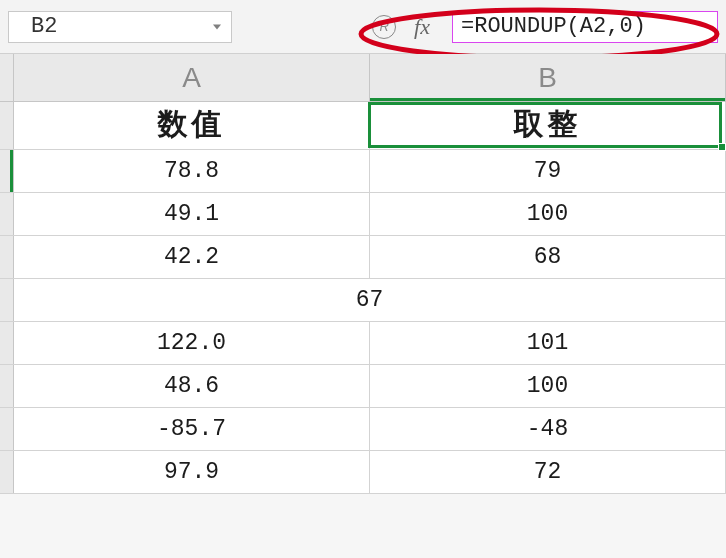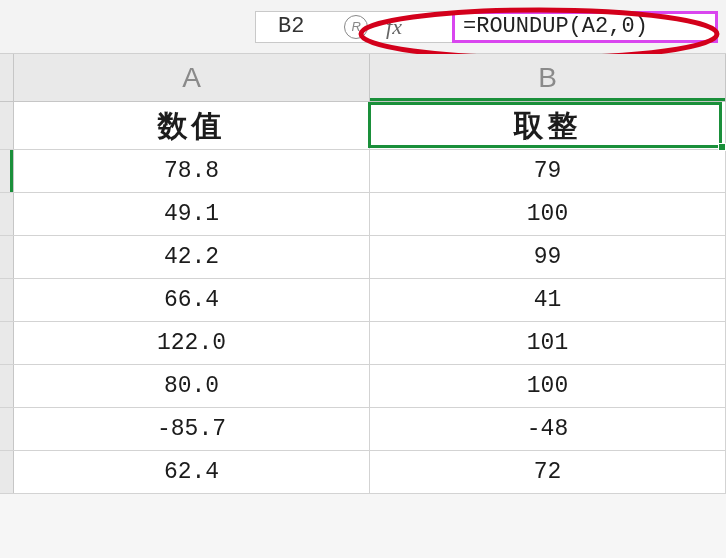--- a/index.html
+++ b/index.html
@@ -13,21 +13,20 @@
 
   
   .topbar {
     height: 54px;
     display: flex;
     align-items: center;
     padding-left: 8px;
     position: relative;
     background: #f3f3f3;
     border-bottom: 1px solid #d0d0d0;
-    justify-content: center;
   }
   .namebox {
     width: 224px;
     height: 32px;
     background: #ffffff;
     border: 1px solid #c9c9c9;
     display: flex;
     align-items: center;
     padding: 0 10px 0 22px;
     position: relative;
@@ -70,29 +69,28 @@
     font-style: italic;
     font-family: "Times New Roman", serif;
     font-size: 22px;
     color: #666;
     margin-right: 22px;
   }
   .formula-box {
     width: 266px;
     height: 32px;
     background: #ffffff;
-    border: 3px solid #d946ef;
+    border: 1px solid #d946ef;
     display: flex;
     align-items: center;
     padding: 0 8px;
     font-family: "Courier New", monospace;
     font-size: 22px;
     color: #222;
     letter-spacing: 0;
-    margin-left: 28px;
   }
   .red-ellipse {
     position: absolute;
     right: -6px;
     top: -6px;
     width: 370px;
     height: 58px;
     pointer-events: none;
     z-index: 10;
   }
@@ -159,21 +157,21 @@
     font-family: "Courier New", "SimSun", monospace;
     font-size: 23px;
     line-height: 43px;
     color: #1c1c1c;
     border-right: 1px solid #d3d3d3;
     background: #ffffff;
     position: relative;
     overflow: visible;
   }
   .header-row .cell {
-    font-family: Liberation Serif, serif;
+    font-family: Liberation Mono, monospace;
     font-weight: 700;
     font-size: 30px;
     line-height: 48px;
     letter-spacing: 4px;
   }
 
   
   .selected-cell-frame {
     position: absolute;
     border: 3px solid #1a8f3a;
@@ -229,43 +227,42 @@
     <div class="cell">79</div>
   </div>
   <div class="data-row">
     <div class="rowhead"></div>
     <div class="cell">49.1</div>
     <div class="cell">100</div>
   </div>
   <div class="data-row">
     <div class="rowhead"></div>
     <div class="cell">42.2</div>
-    <div class="cell">99</div>
-  </div>
-  <div class="data-row">
-    <div class="rowhead"></div>
-    <div class="cell">66.4</div>
-    <div class="cell">41</div>
+    <div class="cell">68</div>
+  </div>
+  <div class="data-row">
+    <div class="rowhead"></div>
+    <div class="cell">67</div>
   </div>
   <div class="data-row">
     <div class="rowhead"></div>
     <div class="cell">122.0</div>
     <div class="cell">101</div>
   </div>
   <div class="data-row">
     <div class="rowhead"></div>
-    <div class="cell">80.0</div>
+    <div class="cell">48.6</div>
     <div class="cell">100</div>
   </div>
   <div class="data-row">
     <div class="rowhead"></div>
     <div class="cell">-85.7</div>
     <div class="cell">-48</div>
   </div>
   <div class="data-row">
     <div class="rowhead"></div>
-    <div class="cell">62.4</div>
+    <div class="cell">97.9</div>
     <div class="cell">72</div>
   </div>
 
   <div class="selected-cell-frame" style="left:368px; top:48px; width:354px; height:46px;"></div>
   <div class="fill-handle" style="left:718px; top:89px;"></div>
 </div>
 
 </body></html>

